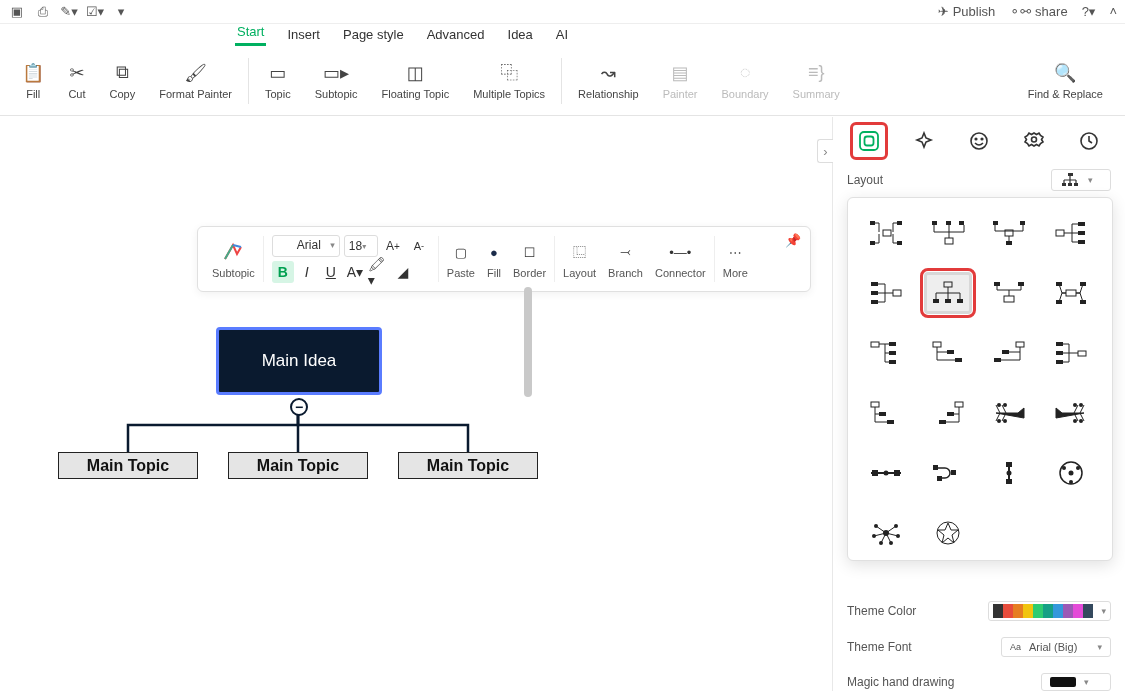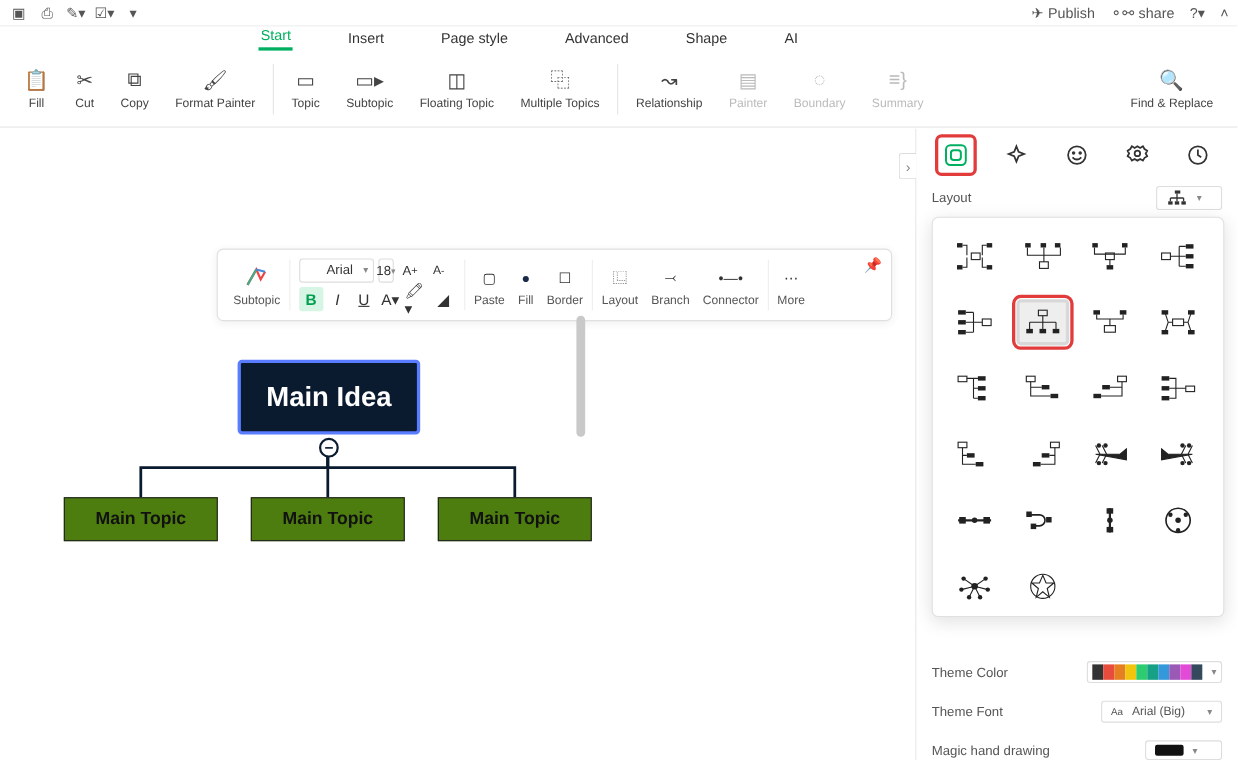--- a/index.html
+++ b/index.html
@@ -5,21 +5,21 @@
 *{box-sizing:border-box;margin:0;padding:0;font-family:Arial,sans-serif}
 body{width:1125px;height:691px;background:#fff;overflow:hidden;position:relative;font-size:13px;color:#333}
 
 
 .topbar{height:24px;display:flex;align-items:center;padding:0 8px;border-bottom:1px solid #eee}
 .topbar .tb-icon{width:18px;height:18px;margin-right:8px;display:flex;align-items:center;justify-content:center;color:#555;cursor:pointer}
 .topbar .right{margin-left:auto;display:flex;align-items:center;gap:14px}
 .topbar .right .link{display:flex;align-items:center;gap:4px;color:#555;cursor:pointer}
 
 
-.menubar{height:22px;display:flex;align-items:flex-end;gap:48px;padding-left:235px}
+.menubar{height:22px;display:flex;align-items:flex-end;gap:19px;padding-left:235px}
 .menubar .tab{padding:2px 2px 4px;font-size:13px;color:#333;cursor:pointer}
 .menubar .tab.active{color:#00b060;border-bottom:3px solid #00b060;font-weight:500}
 
 
 .ribbon{height:70px;display:flex;align-items:center;padding:6px 10px;border-bottom:1px solid #e4e4e4}
 .rgrp{display:flex;flex-direction:column;align-items:center;justify-content:center;padding:0 12px;gap:4px;cursor:pointer;color:#444}
 .rgrp.disabled{color:#bbb}
 .rgrp .ri{height:22px;display:flex;align-items:center;justify-content:center;font-size:18px}
 .rgrp .rl{font-size:11px;white-space:nowrap}
 .rsep{width:1px;height:46px;background:#e4e4e4;margin:0 4px}
@@ -32,29 +32,29 @@
 .panel-collapse{position:absolute;left:-16px;top:22px;width:16px;height:24px;border:1px solid #ddd;border-right:none;background:#fff;display:flex;align-items:center;justify-content:center;color:#888;cursor:pointer;border-radius:3px 0 0 3px}
 
 
 .floatbar{position:absolute;left:197px;top:109px;width:614px;height:66px;border:1px solid #e0e0e0;border-radius:6px;background:#fff;display:flex;align-items:center;padding:6px 8px;box-shadow:0 2px 8px rgba(0,0,0,.06)}
 .fb-sec{display:flex;flex-direction:column;align-items:center;gap:2px;padding:0 6px}
 .fb-sec .top{display:flex;align-items:center;gap:4px;height:26px}
 .fb-sec .bot{font-size:11px;color:#555}
 .fb-sep{width:1px;height:46px;background:#eee;margin:0 2px}
 .fontsel{border:1px solid #ddd;border-radius:3px;padding:2px 18px 2px 24px;font-size:12px;position:relative;background:#fff}
 .fontsel .dd{position:absolute;right:4px;top:4px;font-size:9px;color:#888}
-.sizebox{border:1px solid #ddd;border-radius:3px;padding:2px 4px;width:14px;font-size:12px;display:flex;align-items:center;justify-content:center}
+.sizebox{border:1px solid #ddd;border-radius:3px;padding:2px 4px;width:34px;font-size:12px;display:flex;align-items:center;justify-content:flex-start}
 .tbtn{width:22px;height:22px;display:flex;align-items:center;justify-content:center;border-radius:3px;cursor:pointer;font-size:14px}
 .tbtn.bold-on{background:#d6f5e5;color:#00a050;font-weight:bold}
 .pin{position:absolute;right:8px;top:6px;color:#bbb;font-size:13px}
 
 
-.mainidea{position:absolute;left:216px;top:210px;width:166px;height:68px;background:#0a1a2f;color:#fff;border:3px solid #5a7cff;border-radius:4px;display:flex;align-items:center;justify-content:center;font-size:25px;font-weight:bold}
+.mainidea{position:absolute;left:216px;top:210px;width:166px;height:68px;background:#0a1a2f;color:#fff;border:3px solid #5a7cff;border-radius:4px;display:flex;align-items:center;justify-content:center;font-size:17px;font-weight:normal}
 .minus-handle{position:absolute;left:290px;top:281px;width:18px;height:18px;border:2px solid #0a1a2f;border-radius:50%;background:#fff;display:flex;align-items:center;justify-content:center;font-size:14px;font-weight:bold;color:#0a1a2f;line-height:1}
-.topicnode{position:absolute;width:140px;height:40px;background:#4d7c0f;border:1px solid #222;display:flex;align-items:center;justify-content:center;font-size:16px;font-weight:bold;color:#111}
+.topicnode{position:absolute;width:140px;height:27px;background:#e5e5e5;border:1px solid #222;display:flex;align-items:center;justify-content:center;font-size:16px;font-weight:bold;color:#111}
 .t1{left:58px;top:335px}
 .t2{left:228px;top:335px}
 .t3{left:398px;top:335px}
 
 
 .conn{position:absolute;pointer-events:none}
 
 
 .rp-tabs{height:44px;display:flex;align-items:center;justify-content:space-around;padding:4px 8px 0}
 .rp-tab{width:34px;height:34px;display:flex;align-items:center;justify-content:center;border-radius:4px;cursor:pointer;color:#555}
@@ -102,21 +102,21 @@
     <div class="link">?▾</div>
     <div class="link">˄</div>
   </div>
 </div>
 
 <div class="menubar">
   <div class="tab active">Start</div>
   <div class="tab">Insert</div>
   <div class="tab">Page style</div>
   <div class="tab">Advanced</div>
-  <div class="tab">Shape</div>
+  <div class="tab">Idea</div>
   <div class="tab">AI</div>
 </div>
 
 <div class="ribbon">
   <div class="rgrp">
       <div class="ri">📋</div>
       <div class="rl">Fill</div>
     </div>
   <div class="rgrp">
       <div class="ri">✂</div>

